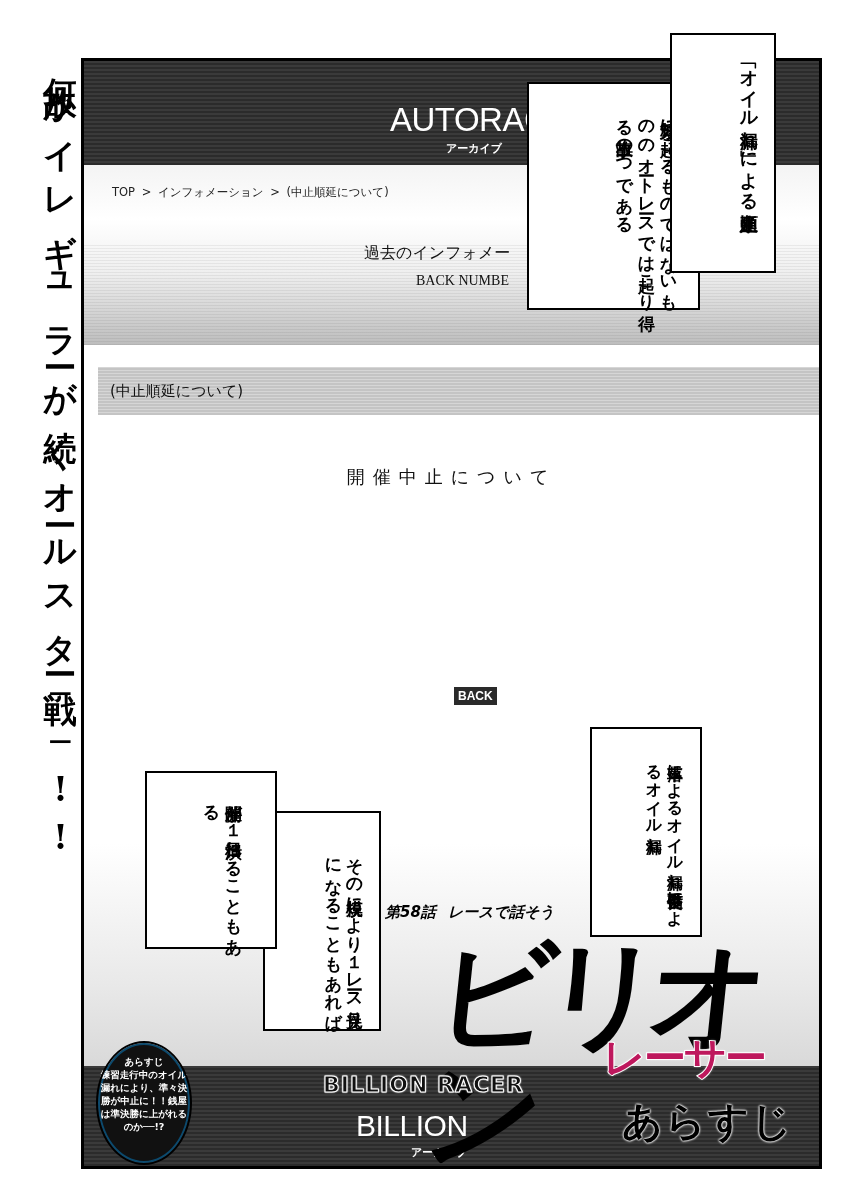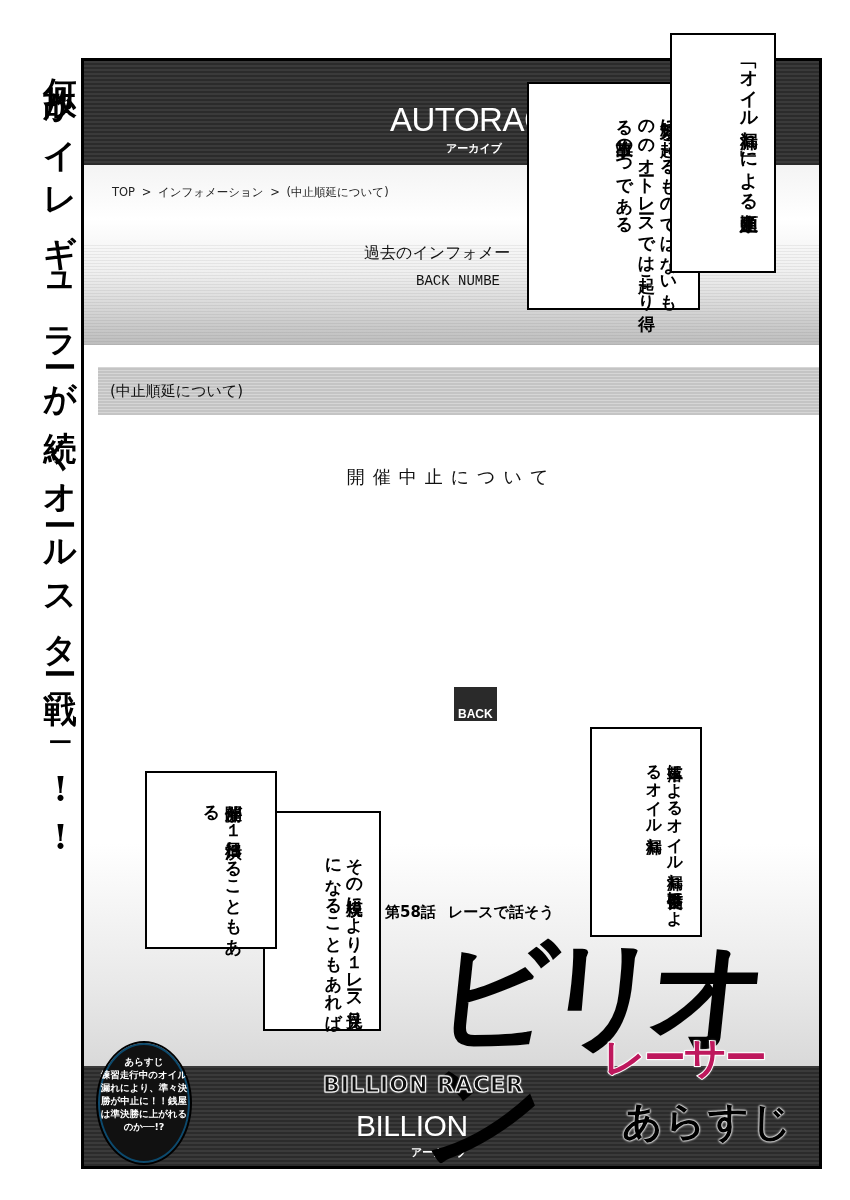--- a/index.html
+++ b/index.html
@@ -41,38 +41,38 @@
   }
   .breadcrumb {
     position: absolute; left: 28px; top: 124px; font-size: 11.5px; color: #222; z-index: 2;
   }
   .breadcrumb span { margin-right: 3px; }
   .archive-title {
     position: absolute; left: 280px; top: 182px; font-size: 16px; color: #111; z-index: 2;
   }
   .archive-sub {
     position: absolute; left: 332px; top: 212px; font-size: 14px; color: #111; z-index: 2;
-    font-family: Liberation Mono, monospace;
+    font-family: Liberation Serif, serif;
   }
   .section-bar {
     position: absolute; left: 14px; top: 306px; width: 724px; height: 48px;
     background: repeating-linear-gradient(180deg, #d6d6d6 0 1px, #c4c4c4 1px 3px);
     display: flex; align-items: center; padding-left: 12px; font-size: 15px; color: #111;
   }
   .article-title {
     position: absolute; left: 0; width: 100%; top: 404px; text-align: center;
     font-size: 18px; letter-spacing: 8px; color: #111;
   }
   .article-body {
     position: absolute; left: 14px; top: 470px; width: 720px; font-size: 13px; line-height: 15px; color: #111;
   }
   .article-body p { margin-bottom: 13px; white-space: pre-line; }
   .back-button {
     position: absolute; left: 370px; top: 626px; background: #2a2a2a; color: #fff;
-    font-weight: bold; font-size: 12px; padding: 20px 4px; border: none; cursor: pointer;
+    font-weight: bold; font-size: 12px; padding: 2px 4px; border: none; cursor: pointer;
     font-family: "Liberation Sans", sans-serif;
   }
   .lower-band {
     position: absolute; left: 0; top: 660px; width: 100%; height: 350px;
     background: linear-gradient(180deg, #ffffff 0%, #ffffff 35%, #e9e9e9 75%, #d8d8d8 100%);
   }
   .footer {
     position: absolute; left: 0; top: 1005px; width: 100%; height: 103px;
     background: repeating-linear-gradient(180deg, #3a3a3a 0px, #3a3a3a 2px, #2b2b2b 2px, #2b2b2b 4px);
   }
@@ -92,21 +92,21 @@
   }
   .nbox-1 { left: 670px; top: 33px; width: 106px; height: 240px; font-size: 18px; line-height: 26px; padding: 22px 12px 10px 0; z-index: 5; }
   .nbox-2 { left: 527px; top: 82px; width: 173px; height: 228px; font-size: 17px; line-height: 22px; padding: 24px 18px 0 0; z-index: 4; }
   .nbox-3 { left: 590px; top: 727px; width: 112px; height: 210px; font-size: 16px; line-height: 21px; padding: 24px 14px 0 0; z-index: 4; }
   .nbox-4 { left: 145px; top: 771px; width: 132px; height: 178px; font-size: 17px; line-height: 22px; padding: 20px 30px 0 0; z-index: 4; }
   .nbox-5 { left: 263px; top: 811px; width: 118px; height: 220px; font-size: 17px; line-height: 21px; padding: 34px 14px 0 0; z-index: 3; }
 
   .chapter-title {
     position: absolute; left: 385px; top: 903px; font-weight: bold; font-size: 15px; color: #000; z-index: 6;
   }
-  .chapter-title span { margin-right: 12px; }
+  .chapter-title span { margin-right: 12px; font-style: italic; }
 
   
   .title-brush {
     position: absolute; left: 430px; top: 935px; font-size: 118px; font-weight: bold; color: #000;
     letter-spacing: -14px; line-height: 1; z-index: 6;
     font-family: "DejaVu Sans", sans-serif; transform: skewX(-6deg);
   }
   .title-katakana {
     position: absolute; left: 603px; top: 1030px; font-size: 42px; font-weight: bold; color: #be185d;
     -webkit-text-stroke: 2px #fff; paint-order: stroke fill; z-index: 7; letter-spacing: -2px;

